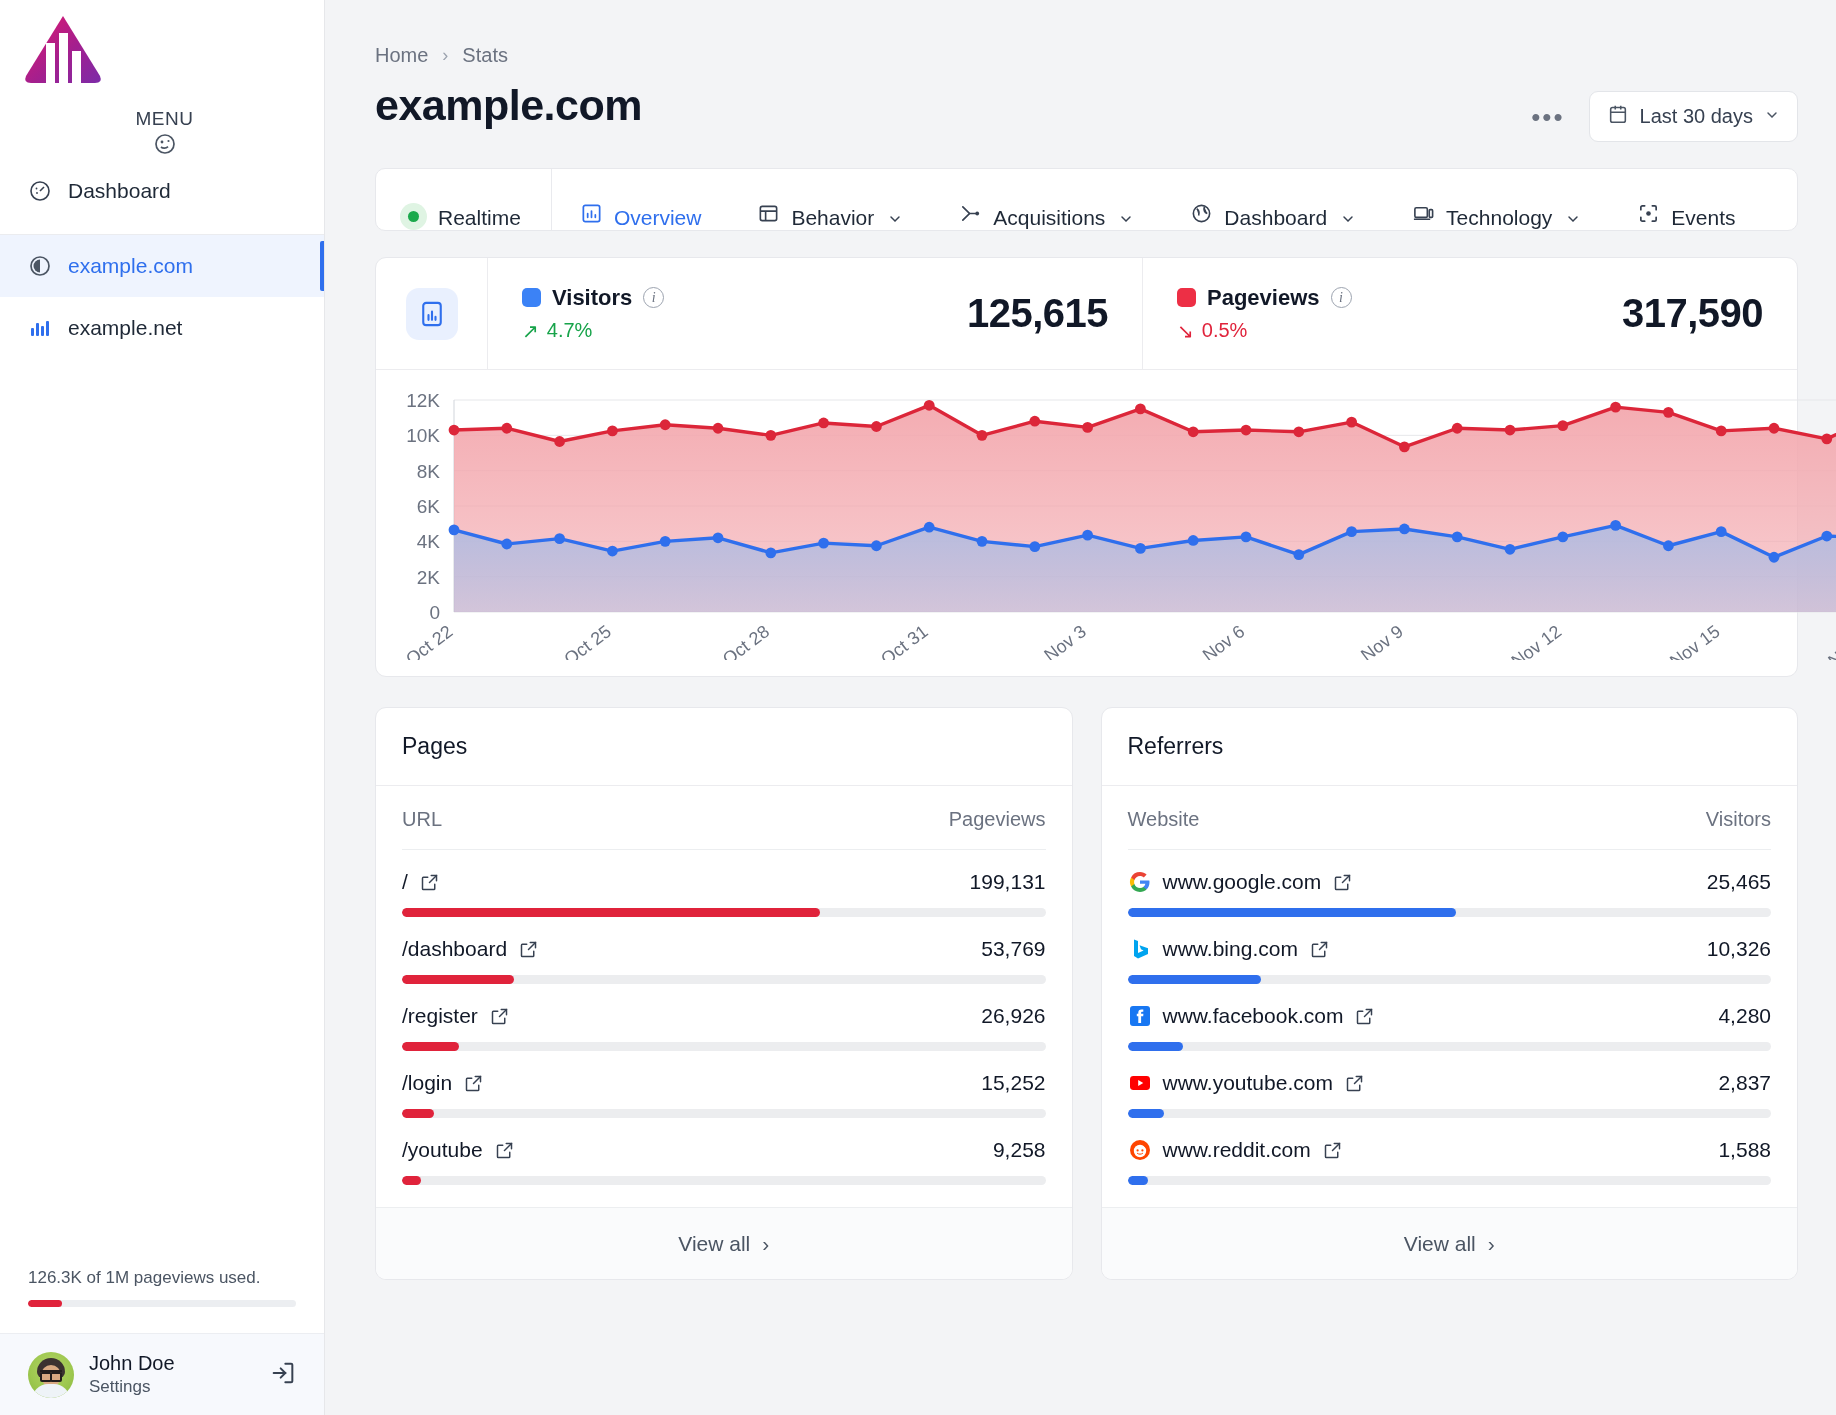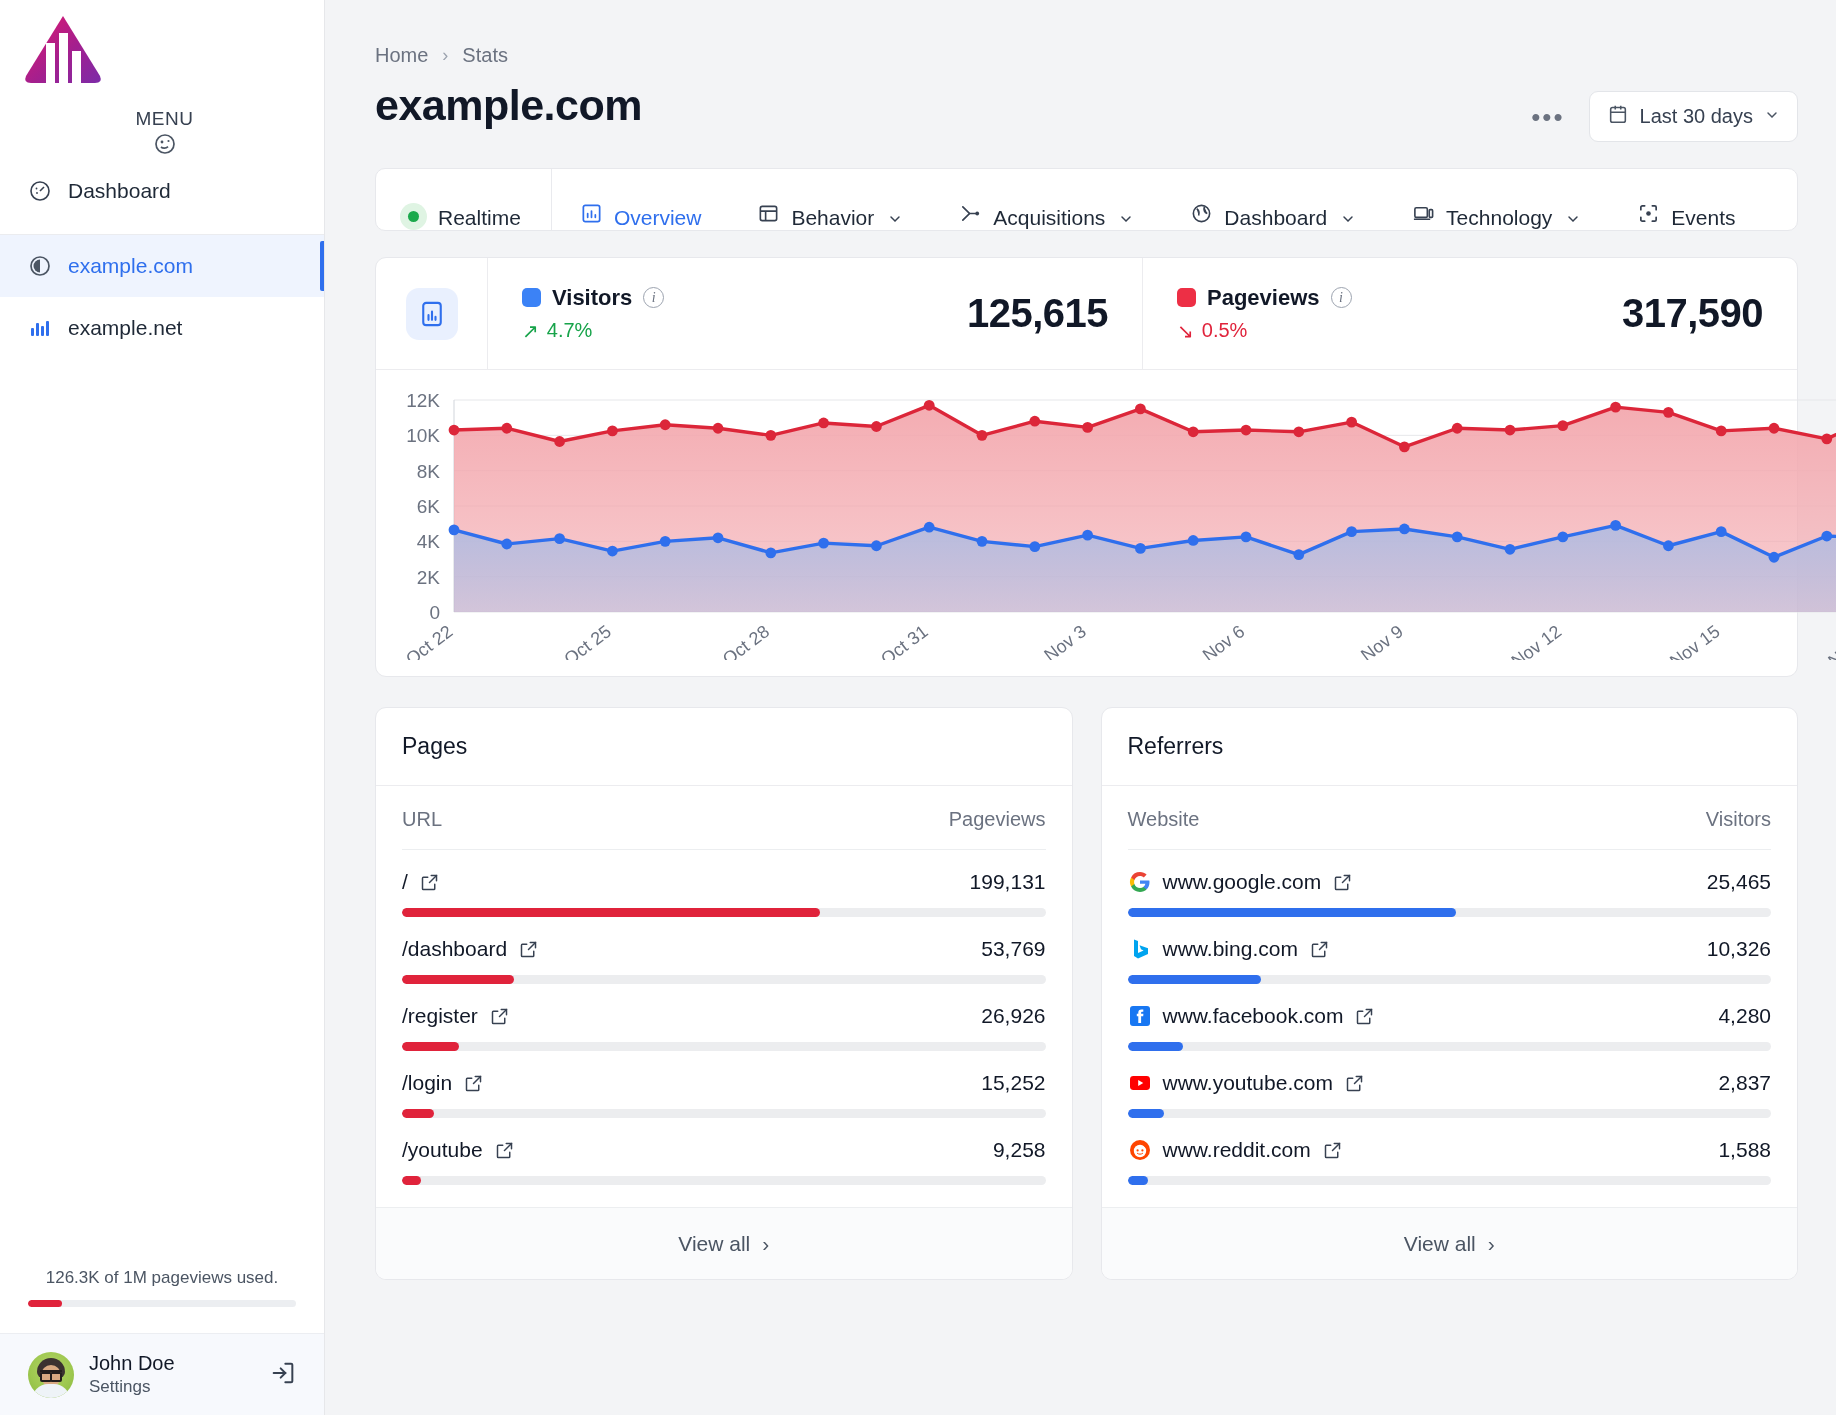--- a/index.html
+++ b/index.html
@@ -35,21 +35,21 @@
     display: flex; align-items: center; gap: 16px;
     height: 62px; padding-left: 28px; font-size: 21px; color: #1f2937;
     position: relative; cursor: pointer;
   }
   .site-item.active { background: #eff4fe; color: #2f6fed; }
   .site-item.active:after {
     content: ""; position: absolute; right: 0; top: 6px; bottom: 6px;
     width: 4px; background: #2f6fed; border-radius: 2px 0 0 2px;
   }
   .sidebar-spacer { flex: 1 1 auto; }
-  .quota { padding: 0 28px 26px 28px; text-align: center; }
+  .quota { padding: 0 28px 26px 28px; }
   .quota-text { font-size: 17px; color: #4b5563; margin-bottom: 12px; }
   .quota-track { height: 7px; background: #eceef1; border-radius: 4px; overflow: hidden; }
   .quota-fill { height: 100%; background: #e0233b; border-radius: 4px; }
   .user-bar {
     height: 82px; background: #f7f9fd; border-top: 1px solid #eceef2;
     display: flex; align-items: center; padding: 0 27px 0 28px; gap: 15px;
   }
   .avatar {
     width: 46px; height: 46px; border-radius: 50%; flex: 0 0 46px;
     background: radial-gradient(circle at 50% 38%, #b5d46a 0%, #9ec84f 55%, #86b63f 100%);

